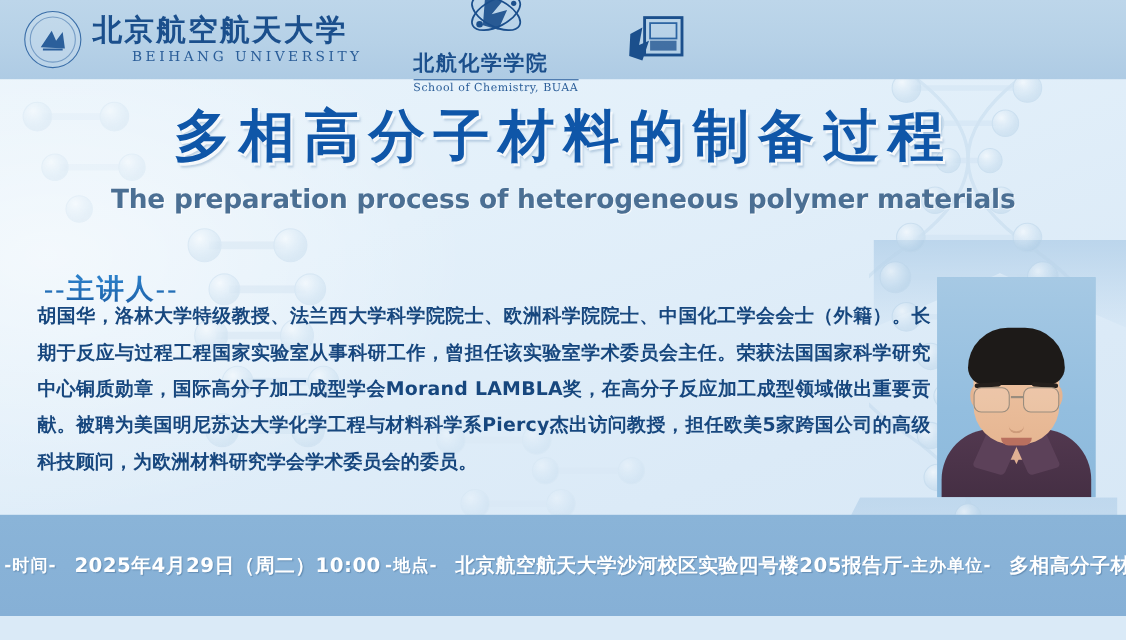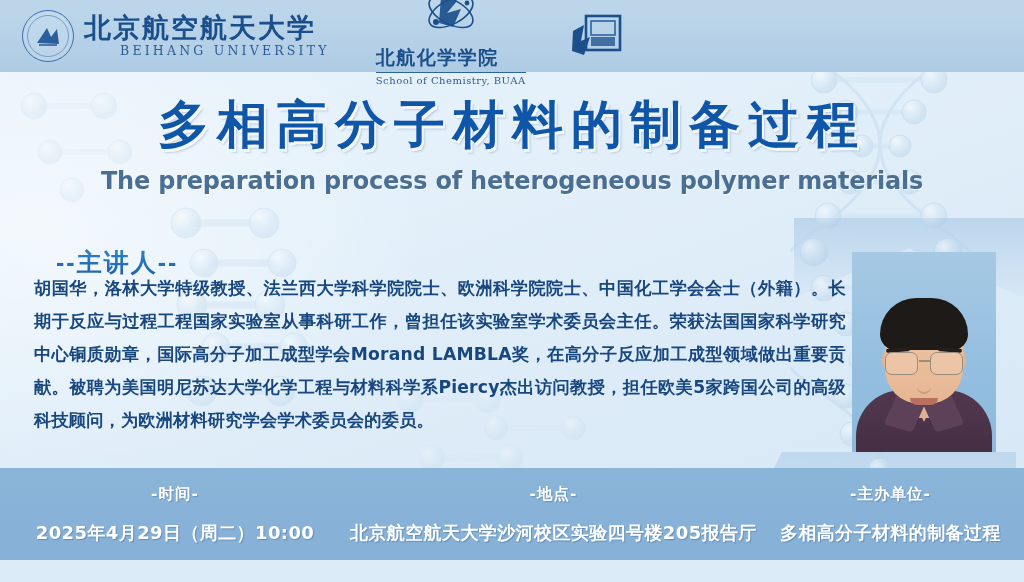--- a/index.html
+++ b/index.html
@@ -194,22 +194,22 @@
     color: #4b6f93;
     letter-spacing: -0.2px;
     text-shadow: 1px 1px 0 rgba(255,255,255,.7);
     white-space: nowrap;
   }
 
   
   .speaker-head {
     position: absolute;
     top: 246px;
-    left: 56px;
-    font-family: Liberation Sans, sans-serif;
+    left: 40px;
+    font-family: Liberation Serif, serif;
     font-size: 25px;
     font-weight: bold;
     letter-spacing: 2px;
     background: linear-gradient(180deg, #2e86d0 0%, #1c5ea5 100%);
     -webkit-background-clip: text;
     background-clip: text;
     color: transparent;
     text-shadow: none;
   }
   .speaker-bio {
@@ -360,21 +360,20 @@
     position: absolute;
     left: 0;
     top: 560px;
     width: 1024px;
     height: 22px;
     background: #daeaf7;
   }
   .f-col {
     flex: 1;
     display: flex;
-    flex-direction: column;
     align-items: center;
     justify-content: center;
     gap: 16px;
   }
   .f-col.time  { flex: 0 0 350px; }
   .f-col.place { flex: 0 0 396px; }
   .f-col.host  { flex: 1; }
   .f-label {
     font-family: "DejaVu Sans", "Liberation Sans", sans-serif;
     font-size: 15.5px;

